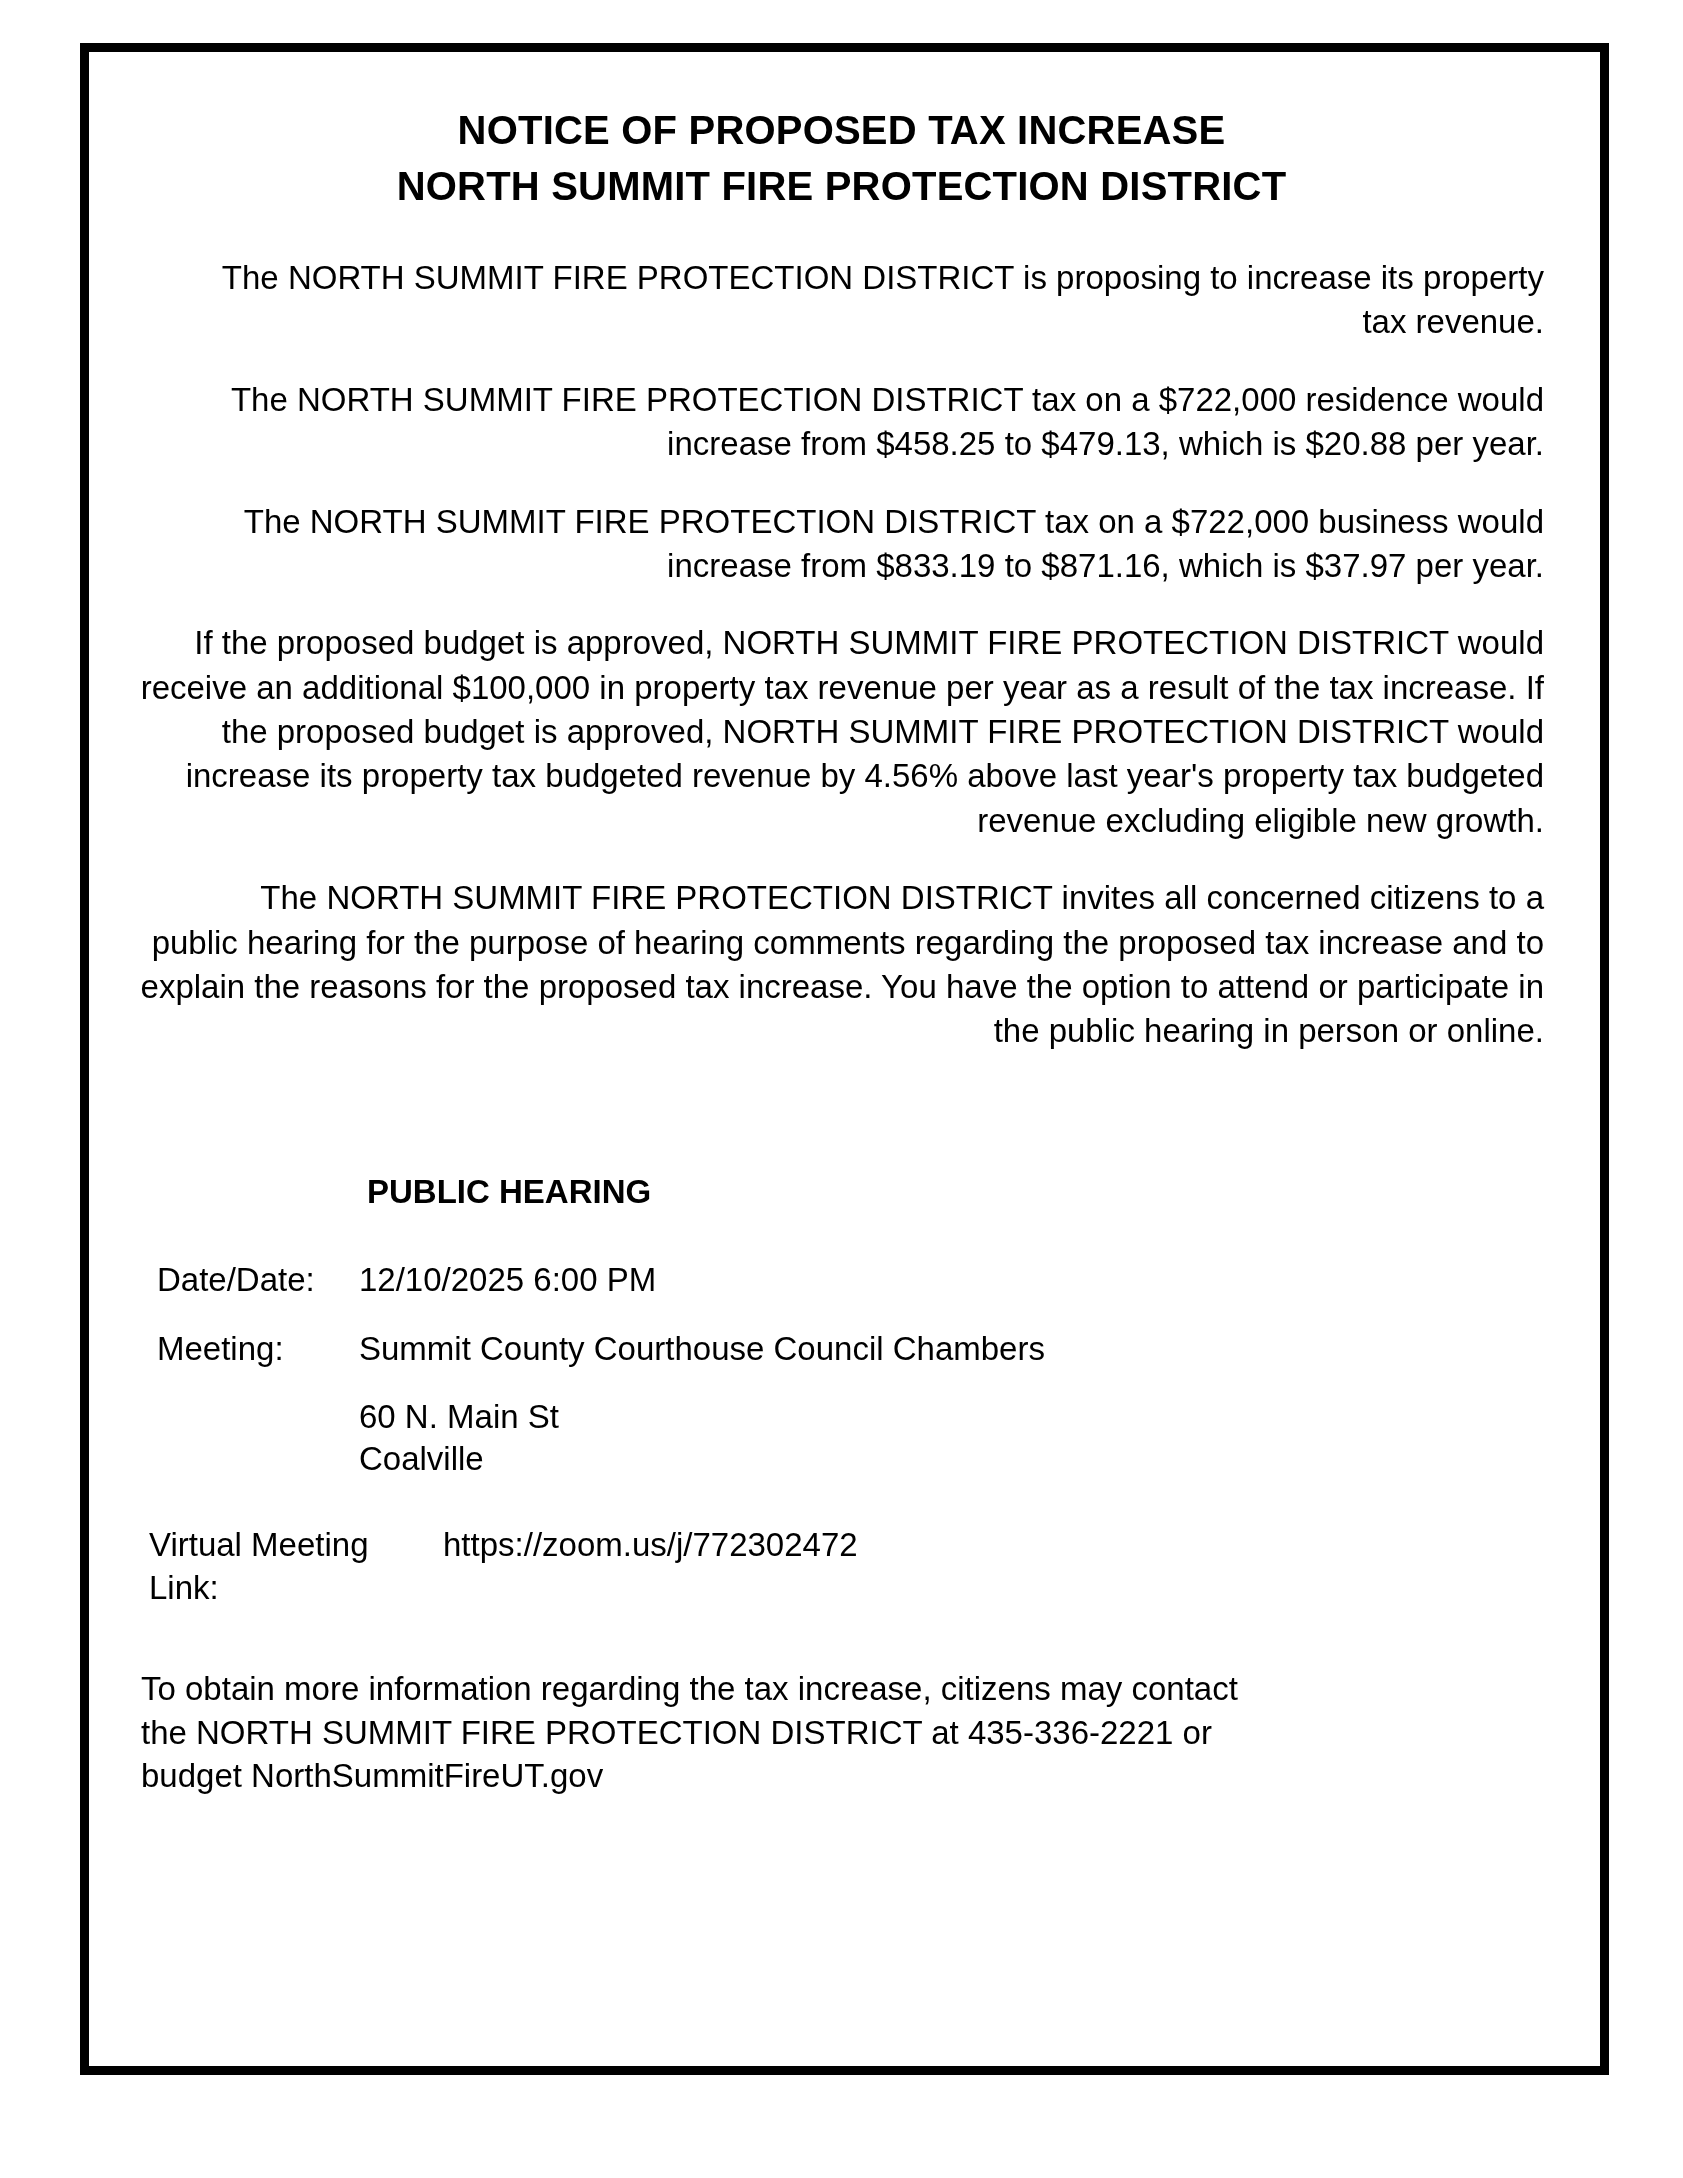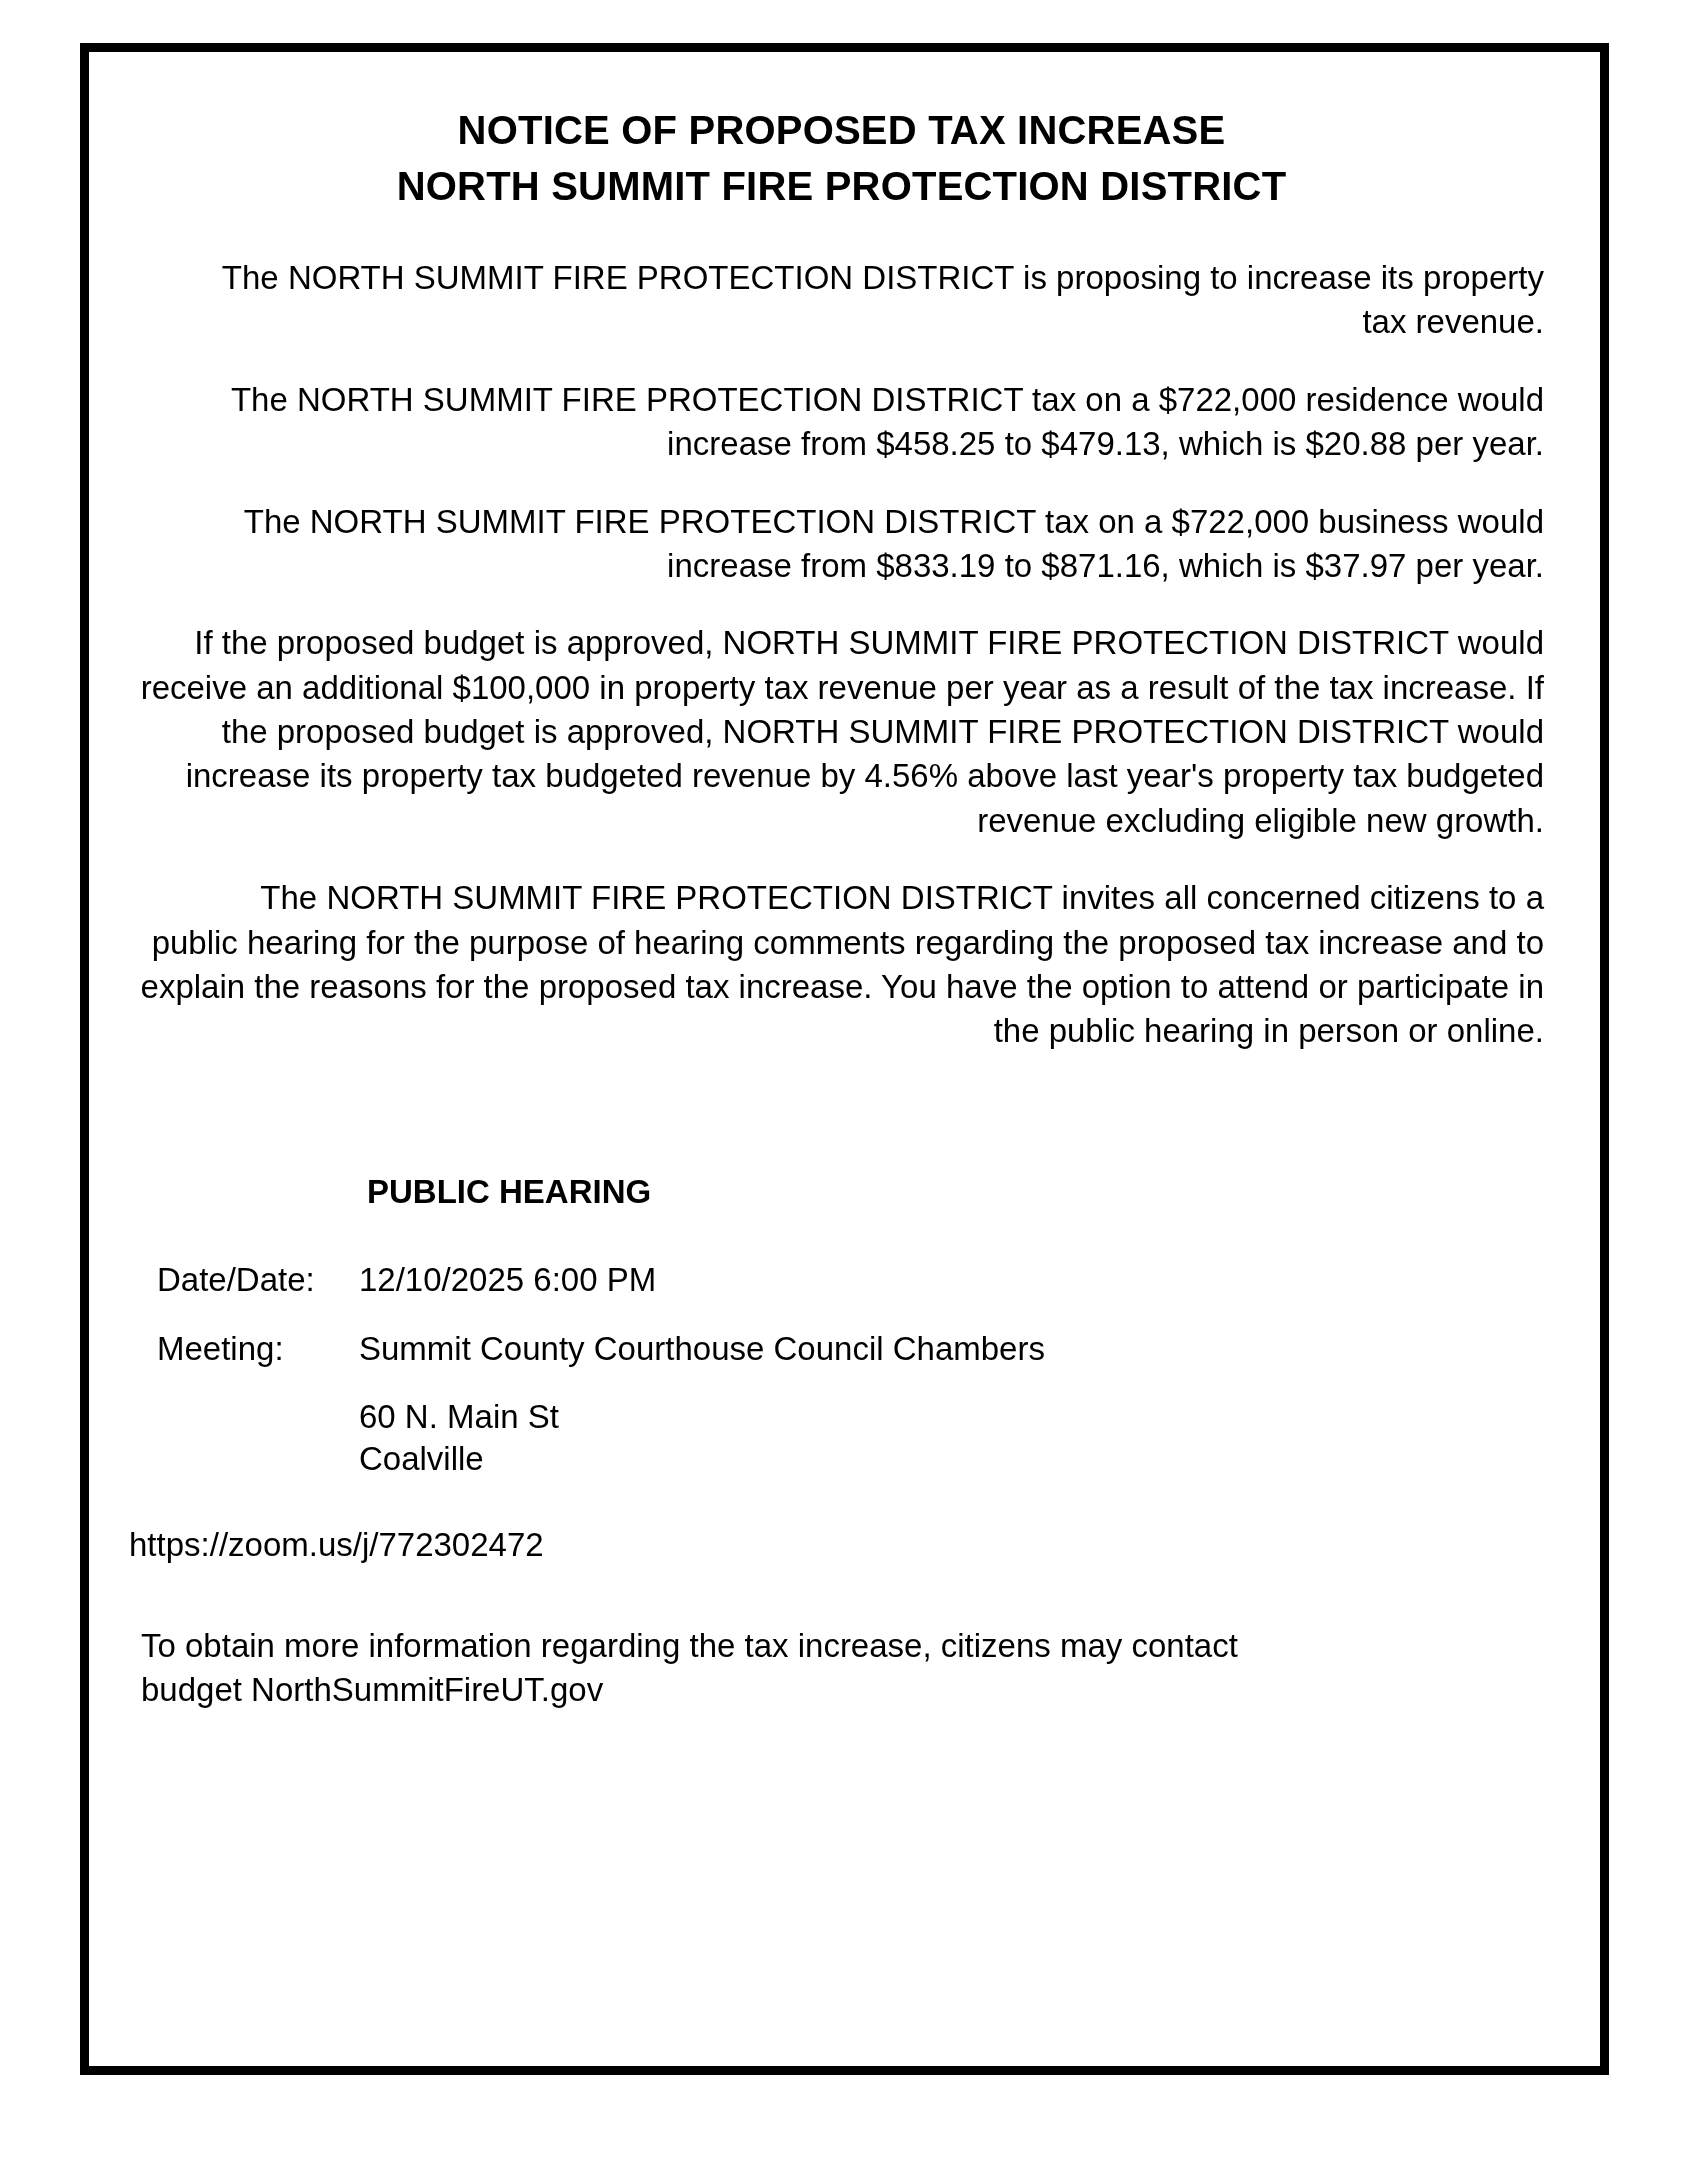--- a/index.html
+++ b/index.html
@@ -175,25 +175,27 @@
         <div class="hearing-row">
           <div class="hearing-label">Meeting:</div>
           <div class="hearing-value">
             <span class="addr-line">Summit County Courthouse  Council Chambers</span>
             <span class="addr-line gap">60 N. Main St</span>
             <span class="addr-line">Coalville</span>
           </div>
         </div>
 
         <div class="vlink-row">
+          <div class="vlink-label">Virtual Meeting Link:</div>
           <div class="vlink-value">https://zoom.us/j/772302472</div>
         </div>
       </div>
 
       <div class="contact-block">
         <span class="contact-line">To obtain more information regarding the tax increase, citizens may contact</span>
+        <span class="contact-line">the NORTH SUMMIT FIRE PROTECTION DISTRICT at 435-336-2221 or</span>
         <span class="contact-line">budget NorthSummitFireUT.gov</span>
       </div>
 
     </div>
   </div>
 </div>
 
 
 </body></html>

